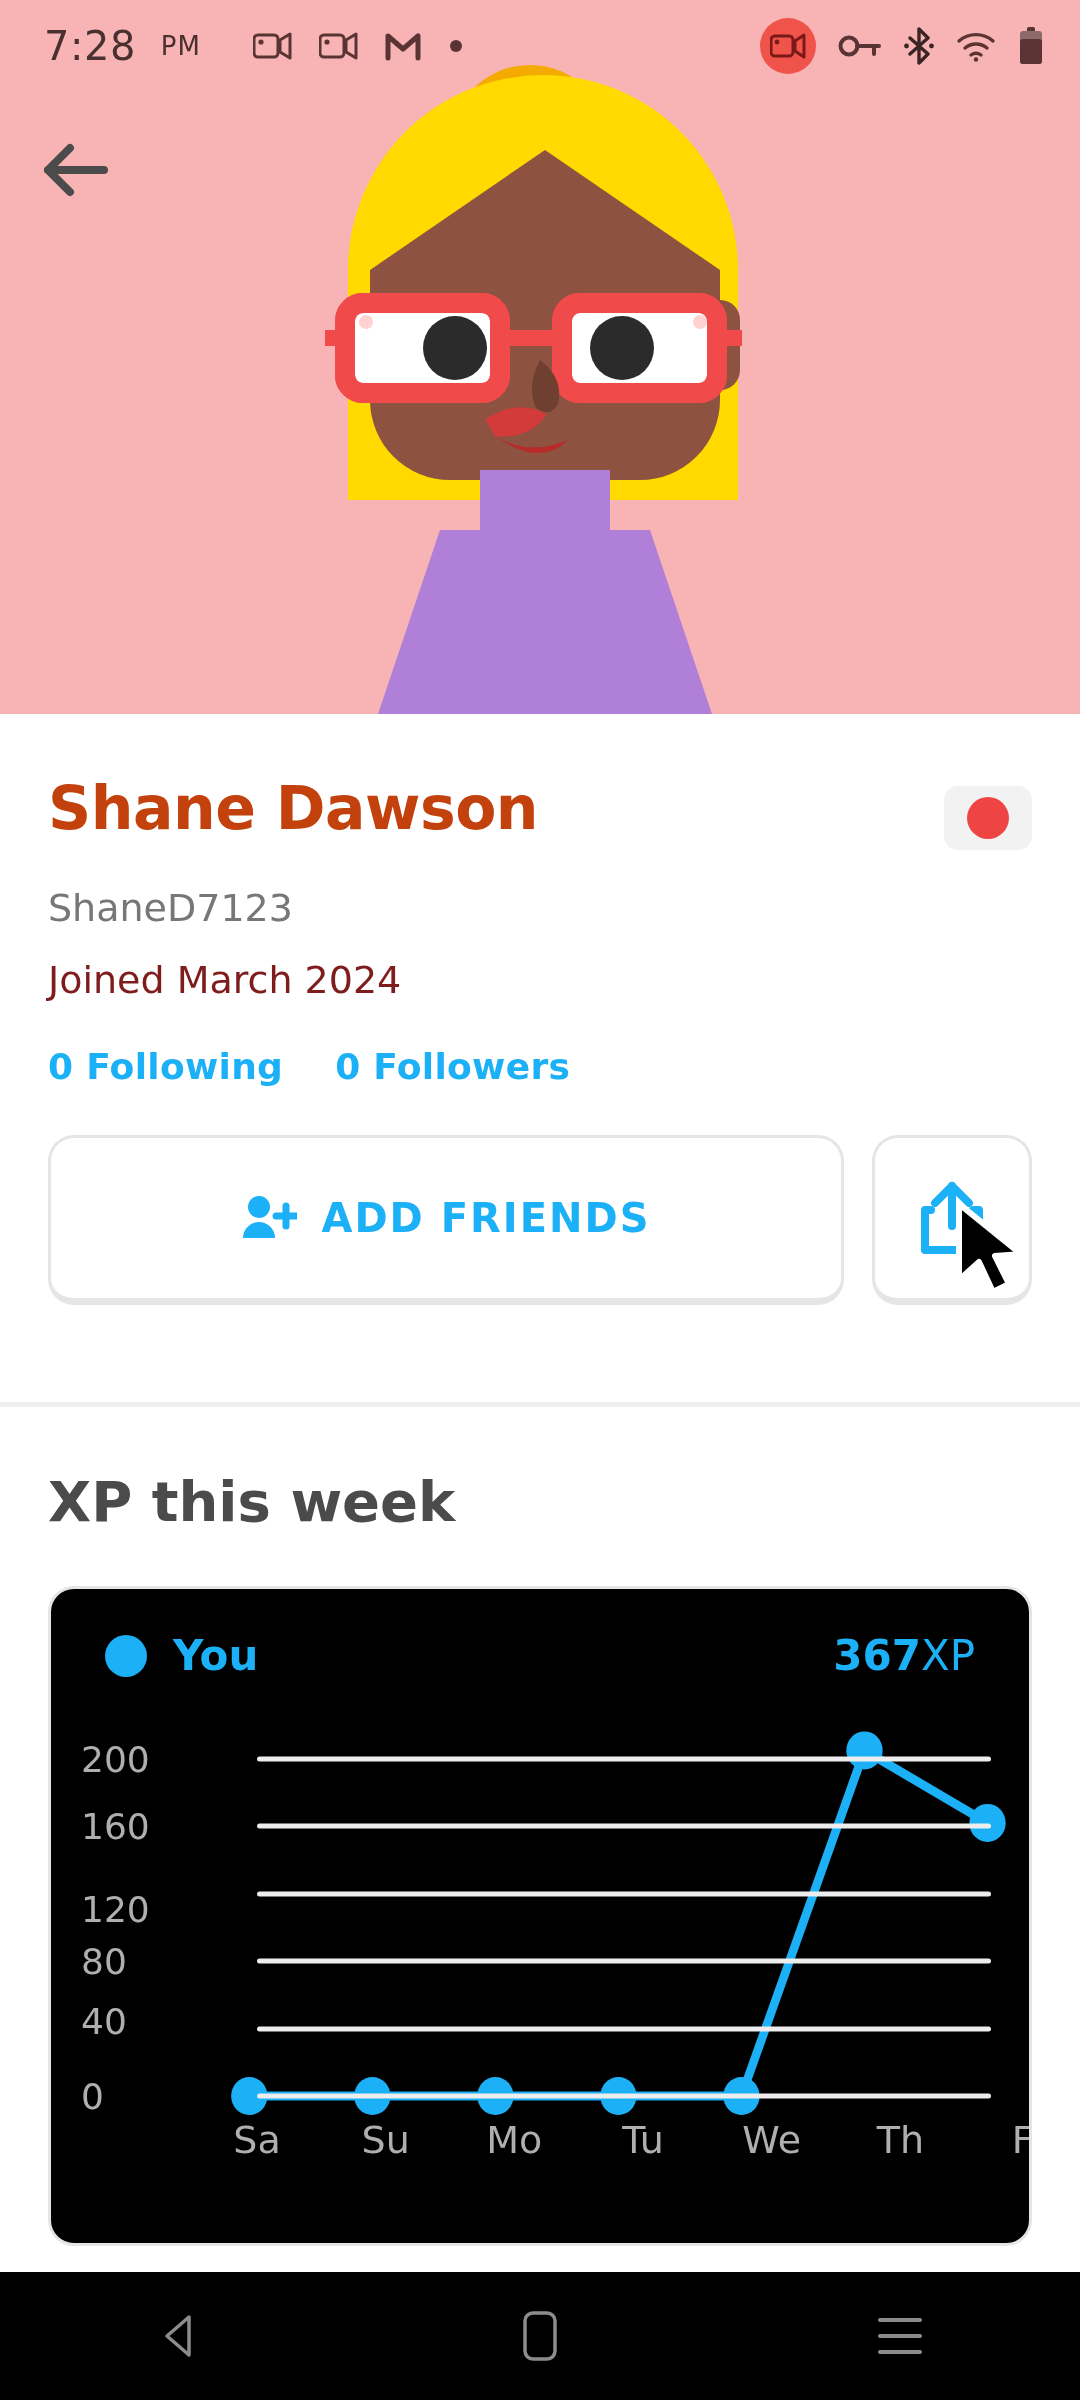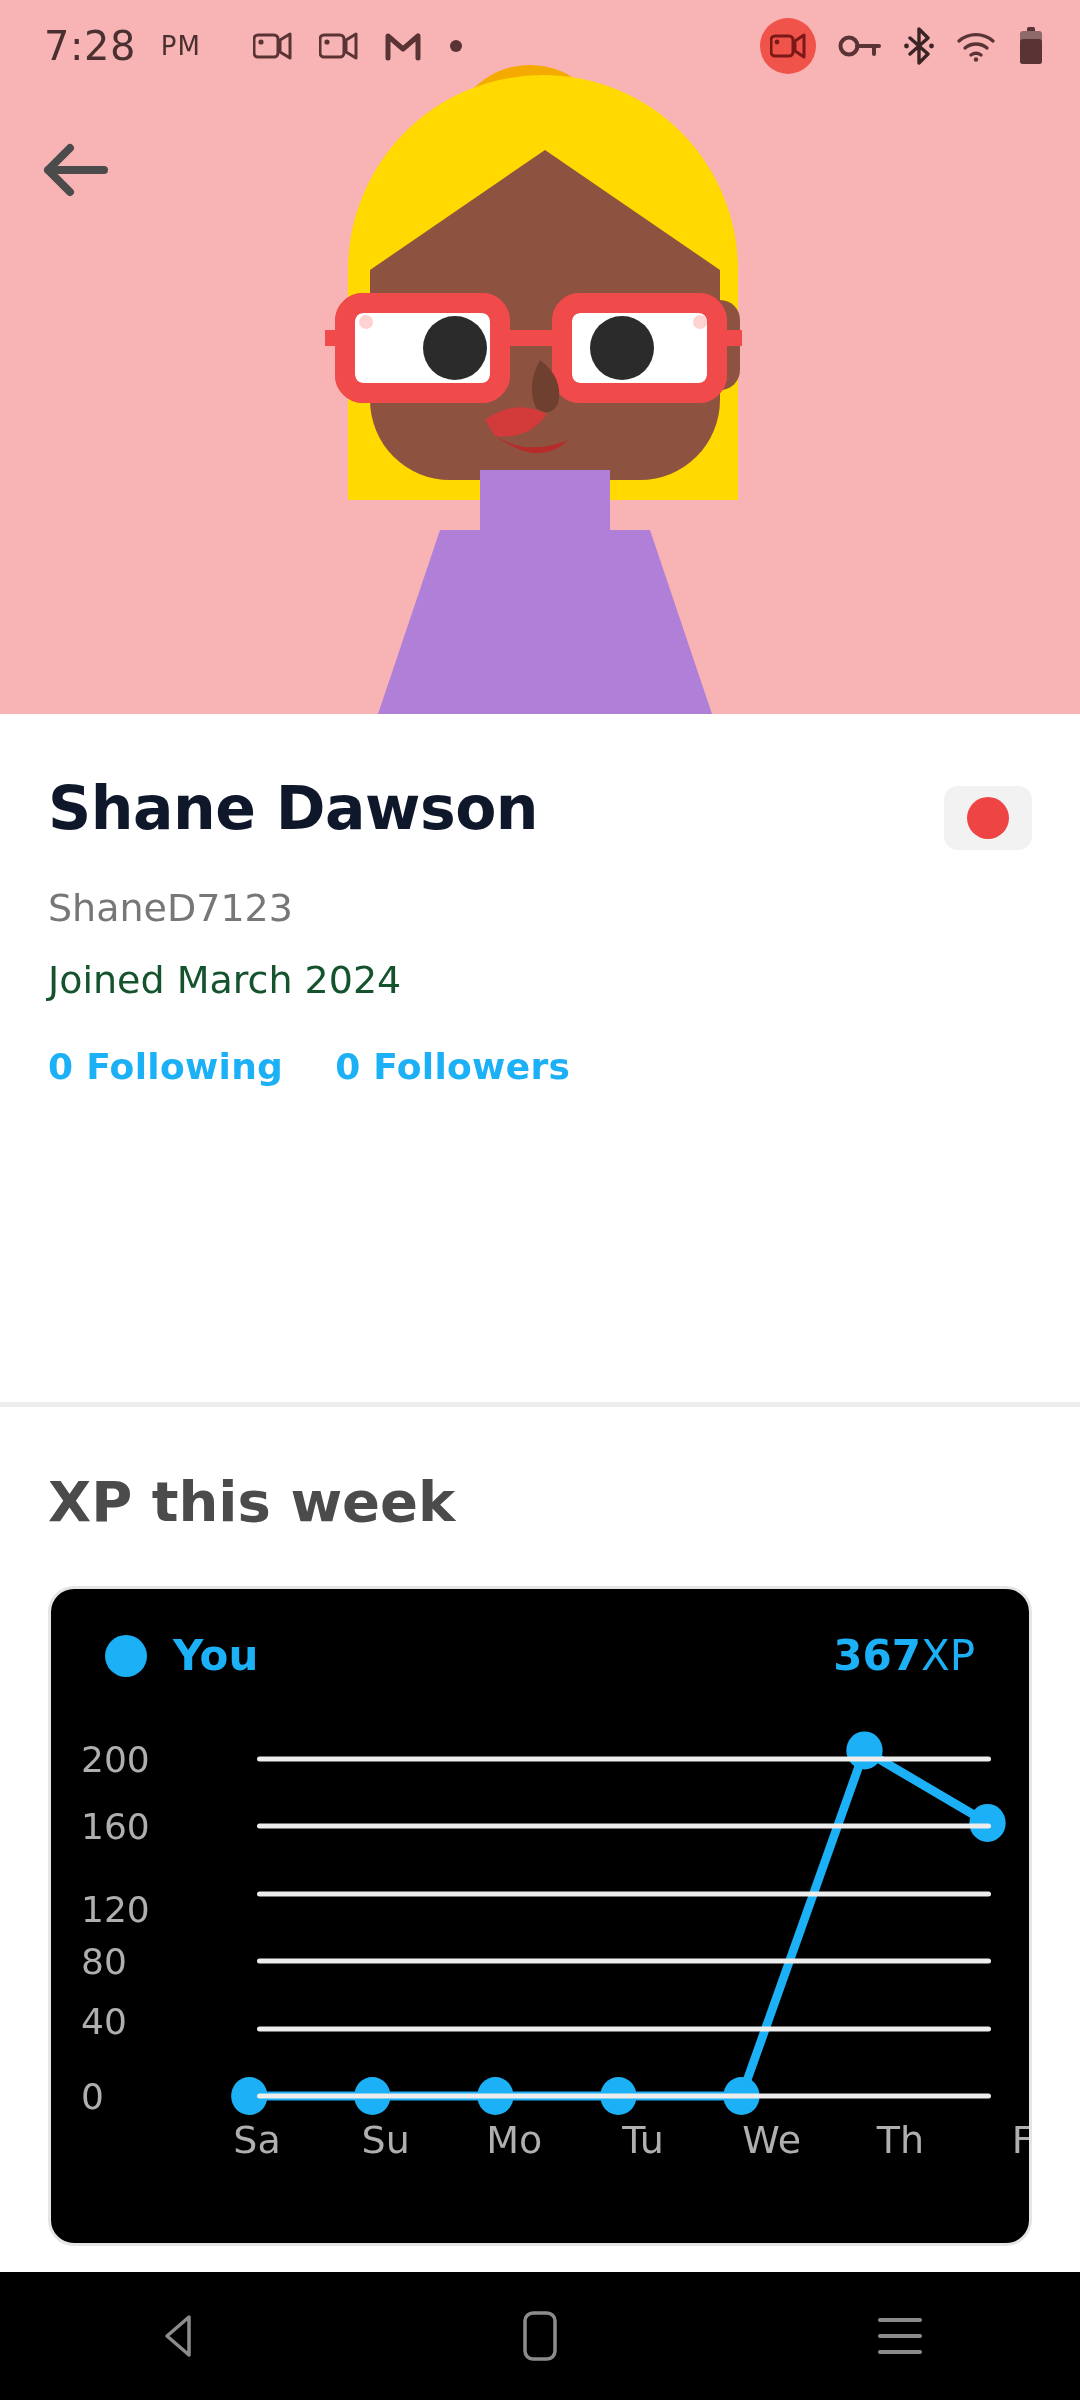--- a/index.html
+++ b/index.html
@@ -45,36 +45,36 @@
   
   .avatar { position:absolute; left:0; top:0; width:1080px; height:714px; }
 
   
   .profile { position:absolute; left:0; top:714px; width:1080px; }
   .name-row {
     display:flex; align-items:flex-start; justify-content:space-between;
     padding: 64px 48px 0 48px;
   }
   .pname {
-    font-size:60px; font-weight:bold; color:#0f172a; letter-spacing:-0.5px;
+    font-size:60px; font-weight:bold; color:#c2410c; letter-spacing:-0.5px;
     line-height:1;
   }
   .flag-badge {
     width:88px; height:64px; border-radius:14px; background:#f2f2f2;
     display:flex; align-items:center; justify-content:center; margin-top:8px;
   }
   .flag-dot { width:42px; height:42px; border-radius:50%; background:#ef4444; }
 
   .username {
     padding: 36px 24px 0 48px;
     font-size:38px; color:#777777; font-weight:400;
   }
   .joined {
     padding: 28px 48px 0 48px;
-    font-size:38px; color:#14532d; font-weight:400;
+    font-size:38px; color:#7f1d1d; font-weight:400;
   }
   .social-row {
     display:flex; gap:52px; padding: 44px 48px 0 48px;
   }
   .social-link {
     font-size:36px; font-weight:bold; color:#1cb0f6; letter-spacing:0.3px;
   }
 
   .btn-row { display:flex; gap:28px; padding: 48px 48px 0 48px; align-items:stretch; }
   .btn-add {
@@ -251,20 +251,40 @@
       </div>
     </div>
     <div class="username">ShaneD7123</div>
     <div class="joined">Joined March 2024</div>
 
     <div class="social-row">
       <span class="social-link">0 Following</span>
       <span class="social-link">0 Followers</span>
     </div>
 
+    <div class="btn-row">
+      <div class="btn-add">
+        <svg width="56" height="48" viewBox="0 0 56 48">
+          <circle cx="18" cy="13" r="11" fill="#1cb0f6"></circle>
+          <path d="M2 44 a16 16 0 0 1 32 0 z" fill="#1cb0f6"></path>
+          <path d="M45 12 L45 32 M35 22 L55 22" stroke="#1cb0f6" stroke-width="7" stroke-linecap="round"></path>
+        </svg>
+        <span class="btn-add-label">ADD FRIENDS</span>
+      </div>
+      <div class="btn-share">
+        <svg width="70" height="80" viewBox="0 0 70 80">
+          <path d="M35 8 L35 48" stroke="#1cb0f6" stroke-width="8" stroke-linecap="round"></path>
+          <path d="M18 25 L35 8 L52 25" fill="none" stroke="#1cb0f6" stroke-width="8" stroke-linecap="round" stroke-linejoin="round"></path>
+          <path d="M14 32 L8 32 L8 72 L62 72 L62 32 L56 32" fill="none" stroke="#1cb0f6" stroke-width="8" stroke-linecap="round" stroke-linejoin="round"></path>
+        </svg>
+        <svg class="cursor" viewBox="0 0 78 96">
+          <path d="M6 4 L6 80 L26 62 L40 92 L56 84 L42 56 L68 54 z" fill="#000000" stroke="#ffffff" stroke-width="6" stroke-linejoin="round"></path>
+        </svg>
+      </div>
+    </div>
   </div>
 
   <div class="divider"></div>
 
   <div class="xp-section">
     <div class="xp-title">XP this week</div>
 
     <div class="chart-card">
       <div class="legend-row">
         <div class="legend-left">

